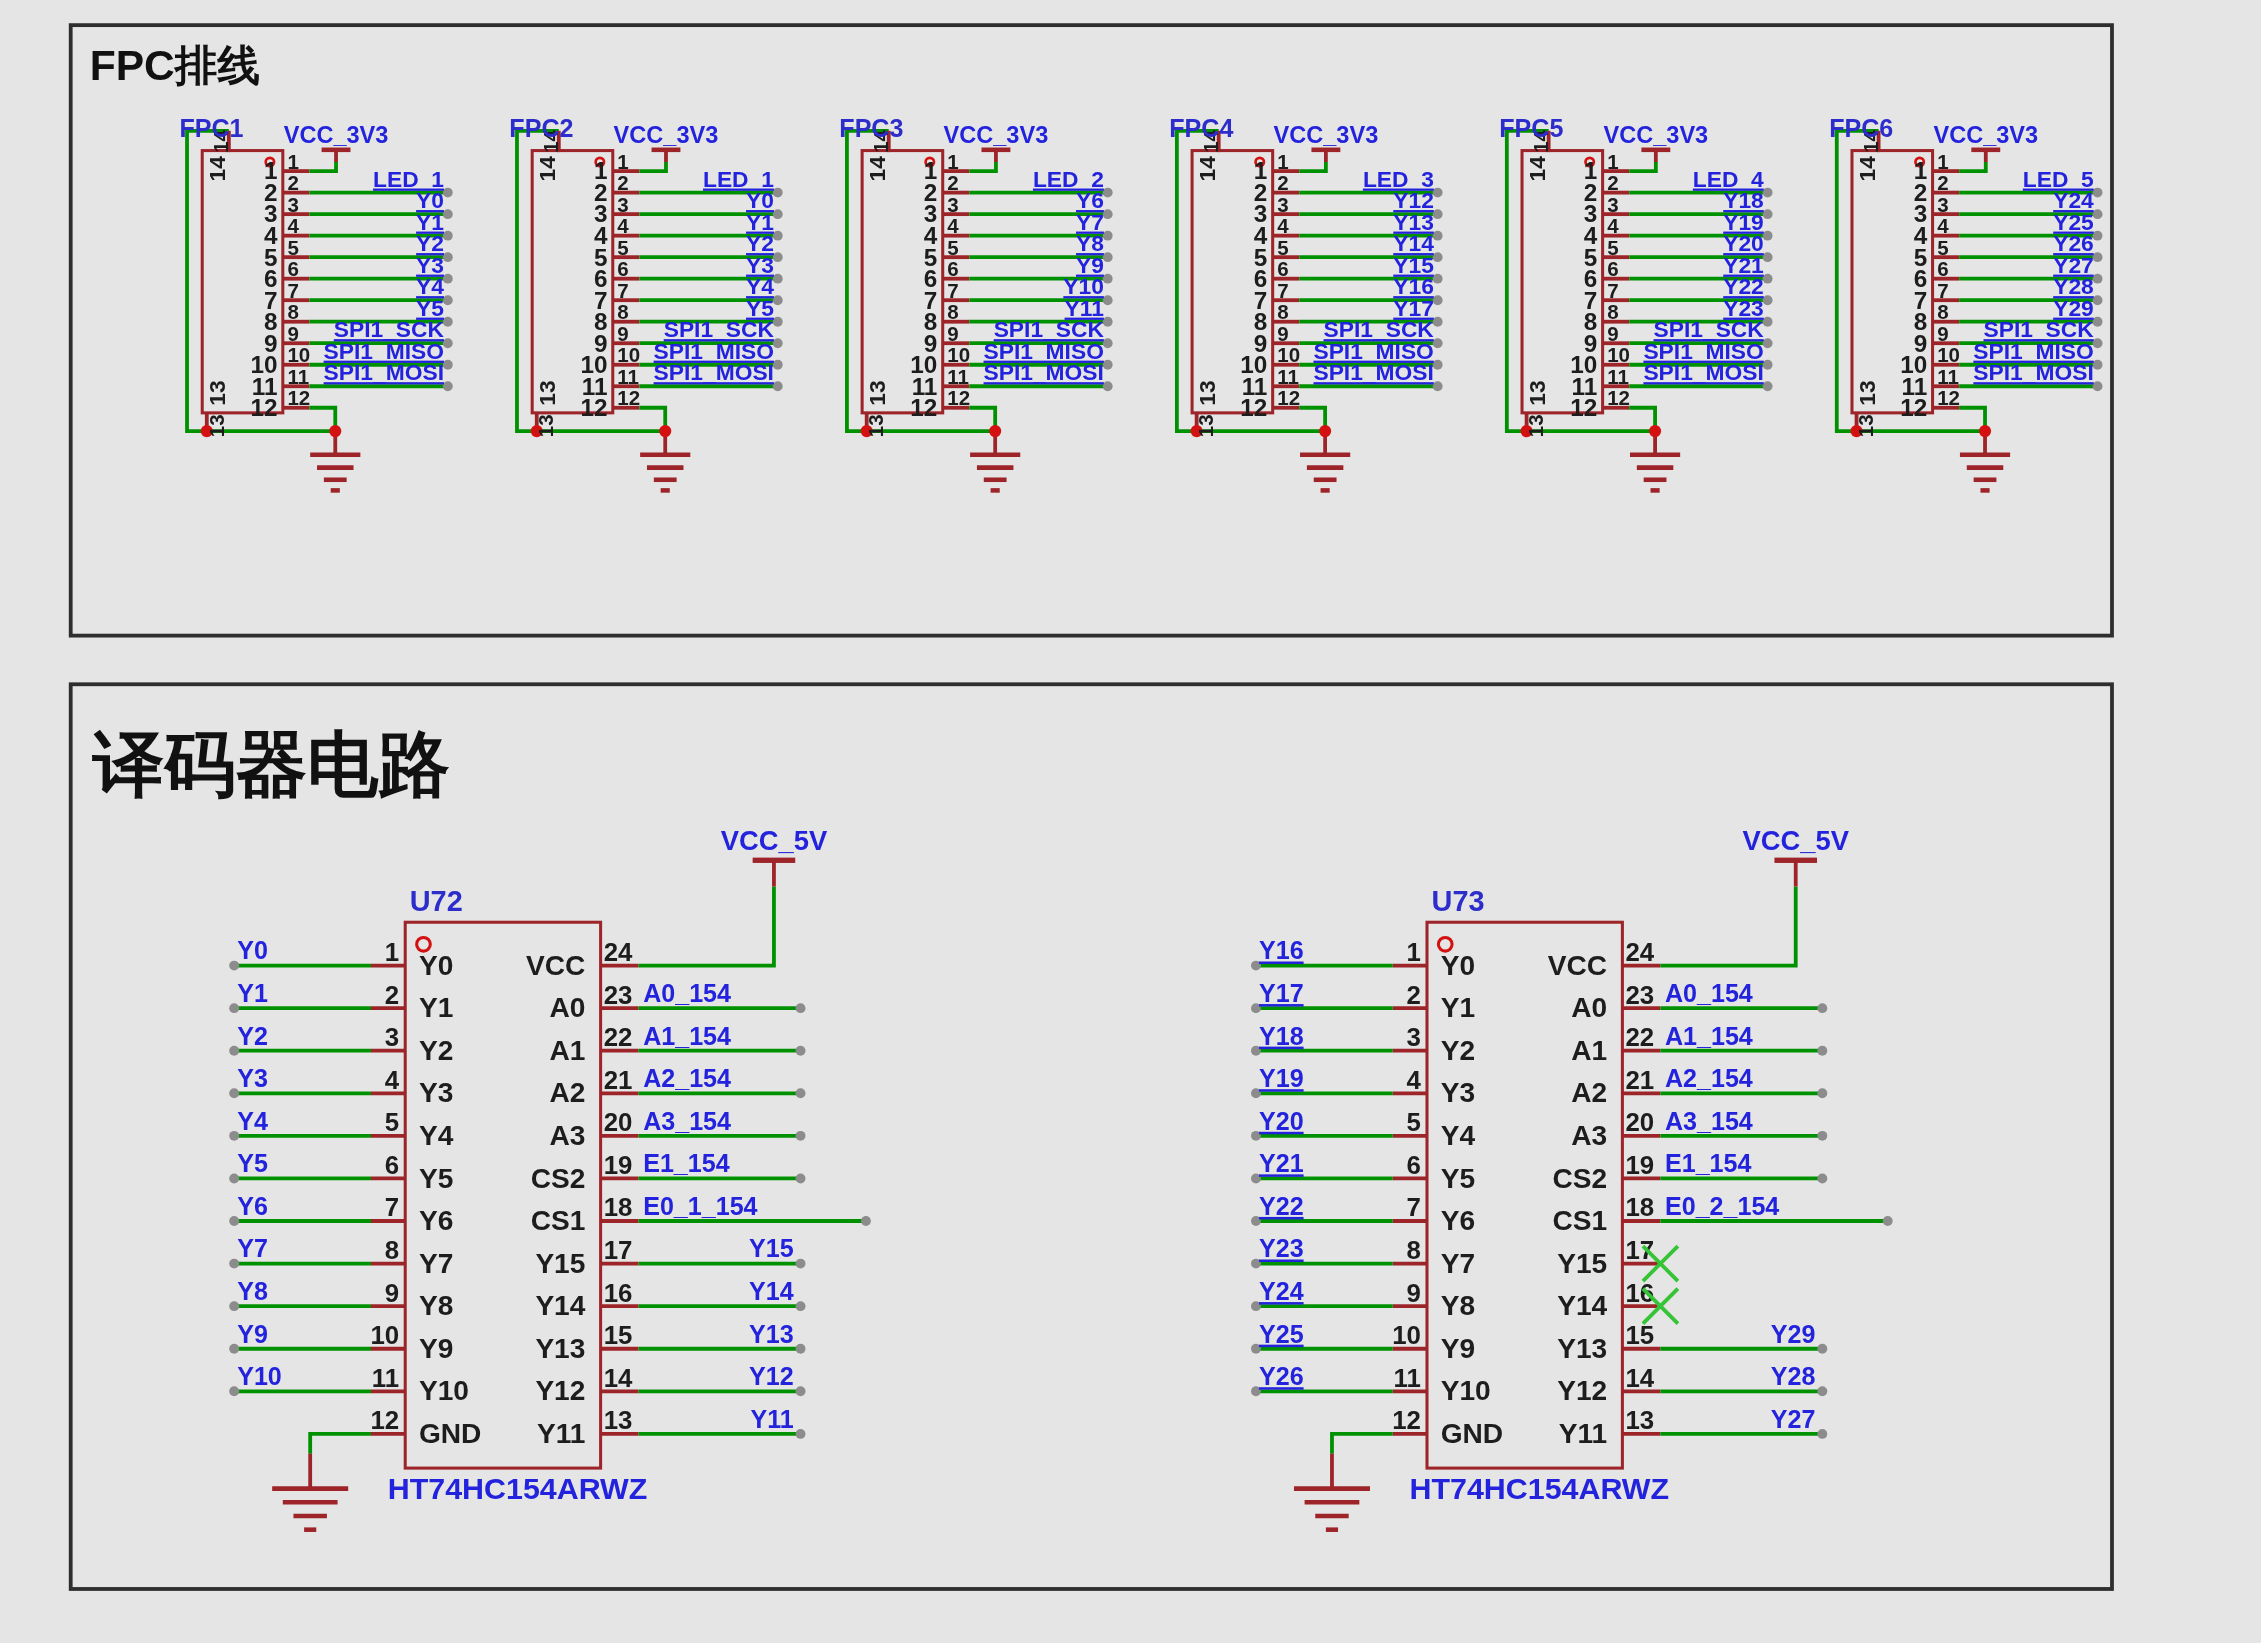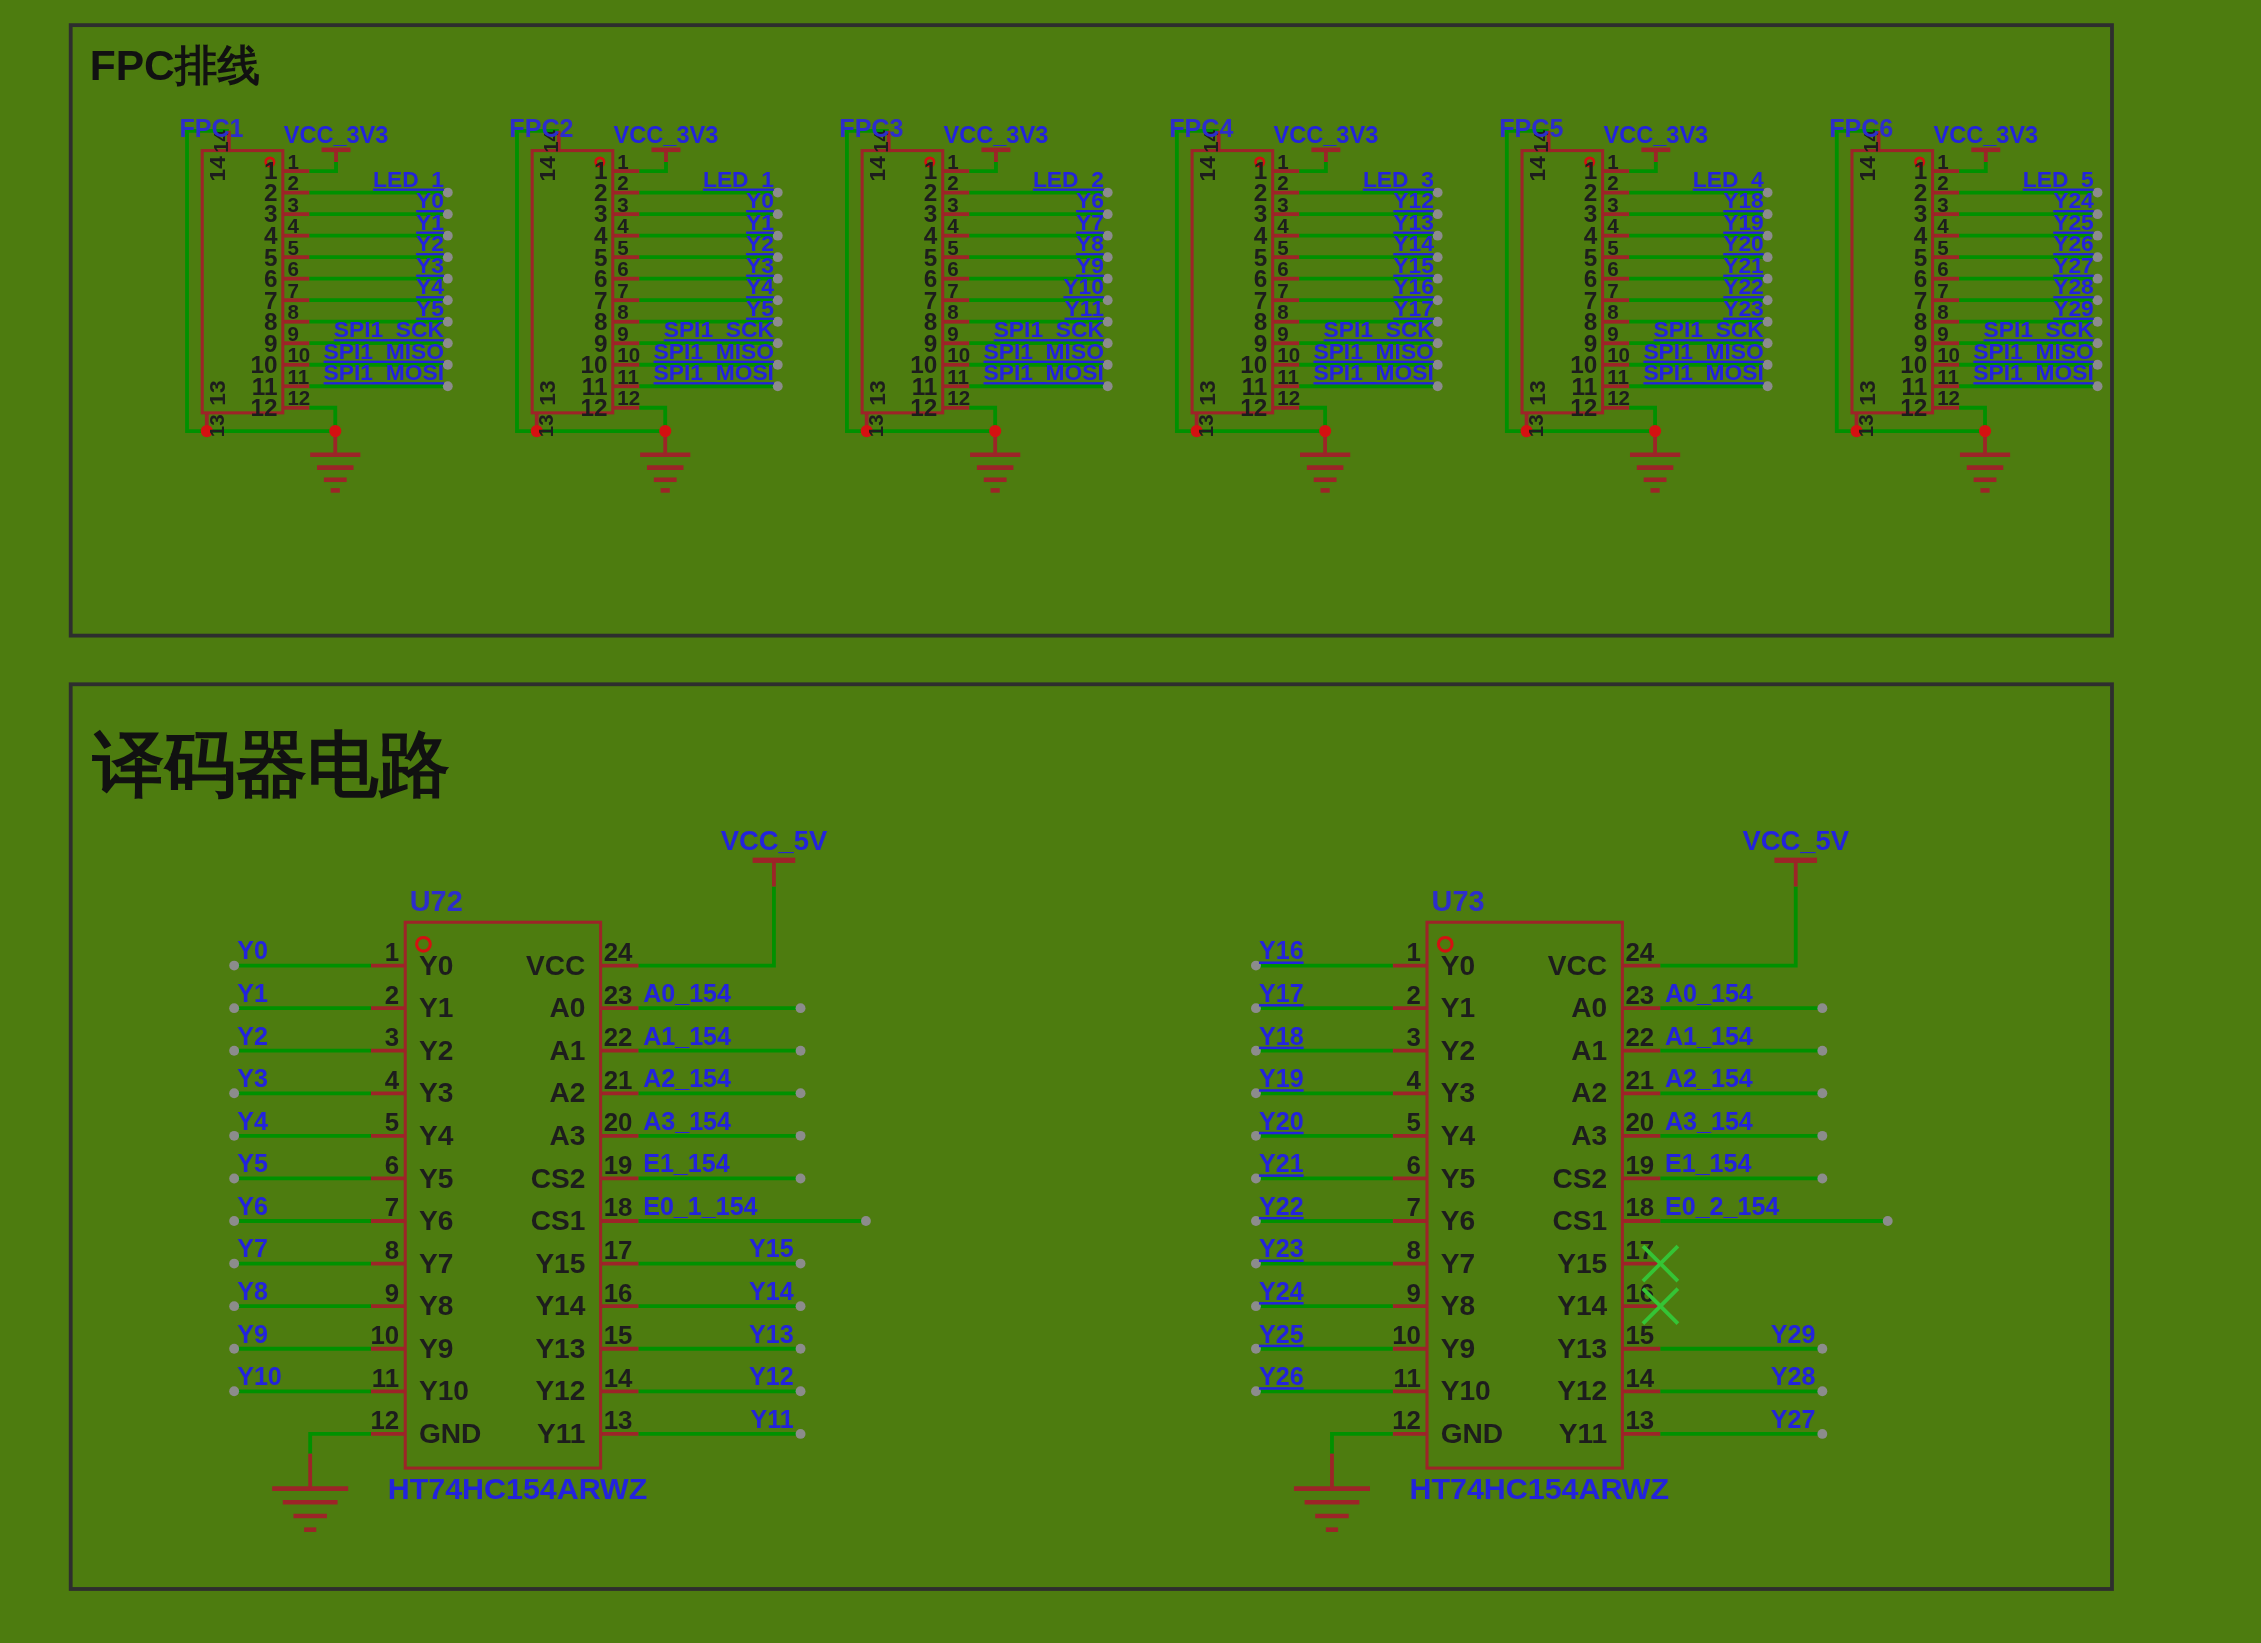--- a/index.html
+++ b/index.html
@@ -1,16 +1,16 @@
 <!DOCTYPE html>
 <html style="font-size:12px"><head>
 <meta charset="utf-8">
 <style>
   html,body{margin:0;padding:0;background:#ffffff;}
-  #canvas{position:relative;width:2261px;height:1643px;background:#4d7c0f;overflow:hidden;}
+  #canvas{position:relative;width:2261px;height:1643px;background:#e5e5e5;overflow:hidden;}
   svg{display:block;}
   svg text{font-family:"Liberation Sans","DejaVu Sans",sans-serif;}
   .section-title{fill:#111111;font-weight:600;}
 </style>
 </head>
 <body>
 
 <div id="canvas">
   <svg id="schematic" width="2261" height="1643" viewBox="0 0 2974 2161">
     <rect id="fpc-border" x="93" y="33" width="2685" height="803" fill="none" stroke-width="5" stroke="#2e2e2e"></rect>

